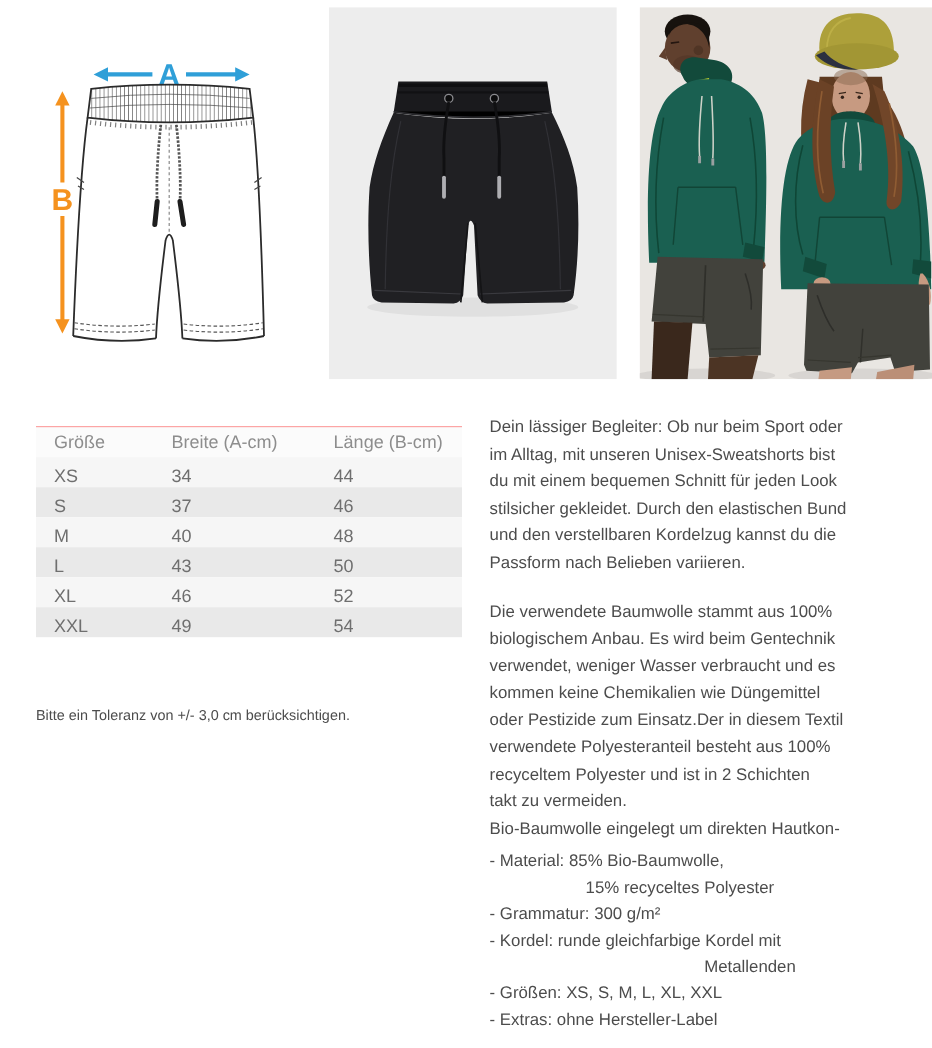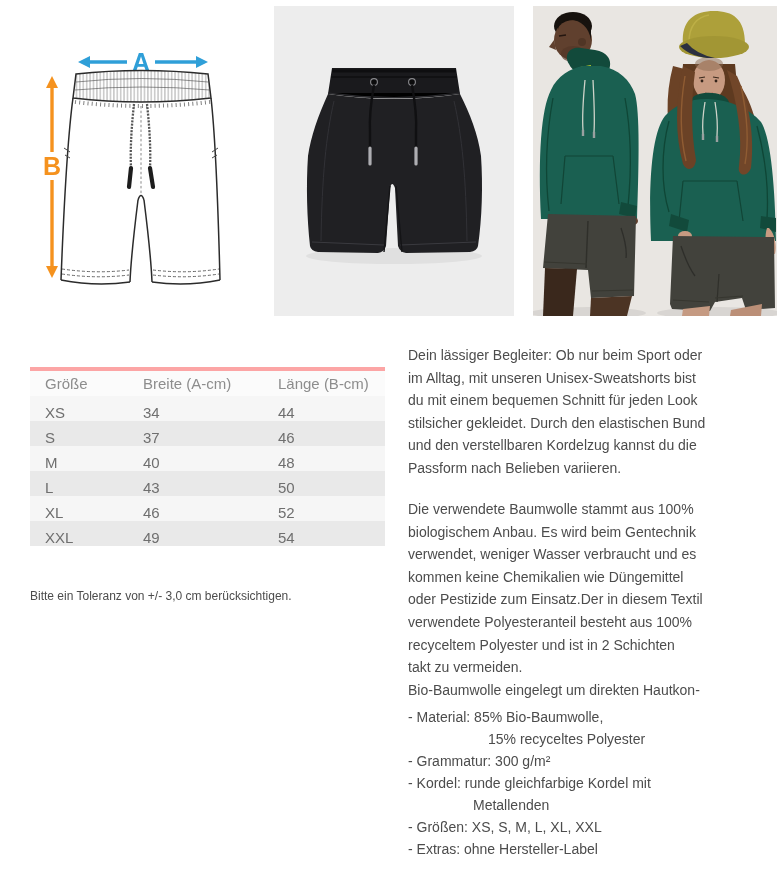--- a/index.html
+++ b/index.html
@@ -25,36 +25,36 @@
   }
   figure{margin:0;position:absolute;}
   .fig-diagram{left:34px;top:52px;width:190px;height:240px;}
   .fig-front{left:274px;top:6px;width:240px;height:310px;}
   .fig-models{left:533px;top:6px;width:244px;height:310px;}
   svg{display:block;}
 
   
   .size-table{position:absolute;left:30px;top:355px;width:355px;font-size:15px;}
   .st-head,.st-row{display:flex;align-items:center;height:25px;}
-  .st-head{color:var(--c-table_header_text);background:#fbfbfb;border-top:4px solid #fca5a5;margin-top:12px;}
+  .st-head{color:var(--c-table_header_text);background:#fbfbfb;border-top:1px solid #fca5a5;}
   .st-row{color:var(--c-table_cell_text);align-items:flex-end;}
   .st-rows .st-row:nth-child(even){background:var(--c-row_dark);}
   .st-rows .st-row:nth-child(odd){background:var(--c-row_light);}
   .c1{width:113px;padding-left:15px;box-sizing:border-box;}
   .c2{width:135px;}
   .c3{flex:1;}
 
   .tolerance{position:absolute;left:30px;top:577px;font-size:12px;color:var(--c-text_gray);white-space:nowrap;}
 
   
   .desc-block{position:absolute;left:408px;width:369px;font-size:14px;color:var(--c-text_gray);}
   .desc-block .line{height:22.6px;line-height:22.6px;white-space:nowrap;}
   .p1{top:344px;} .p2{top:498px;} .specs{top:706px;}
   .specs .line{height:22px;line-height:22px;}
-  .specs .ind1{padding-left:65px;}
+  .specs .ind1{padding-left:65px;text-align:center;}
   .specs .ind2{padding-left:80px;}
 </style>
 </head>
 <body>
 
 <div class="canvas">
 
   <figure class="fig-diagram">
     <svg width="190" height="240" viewBox="0 0 190 240">
       <defs>

